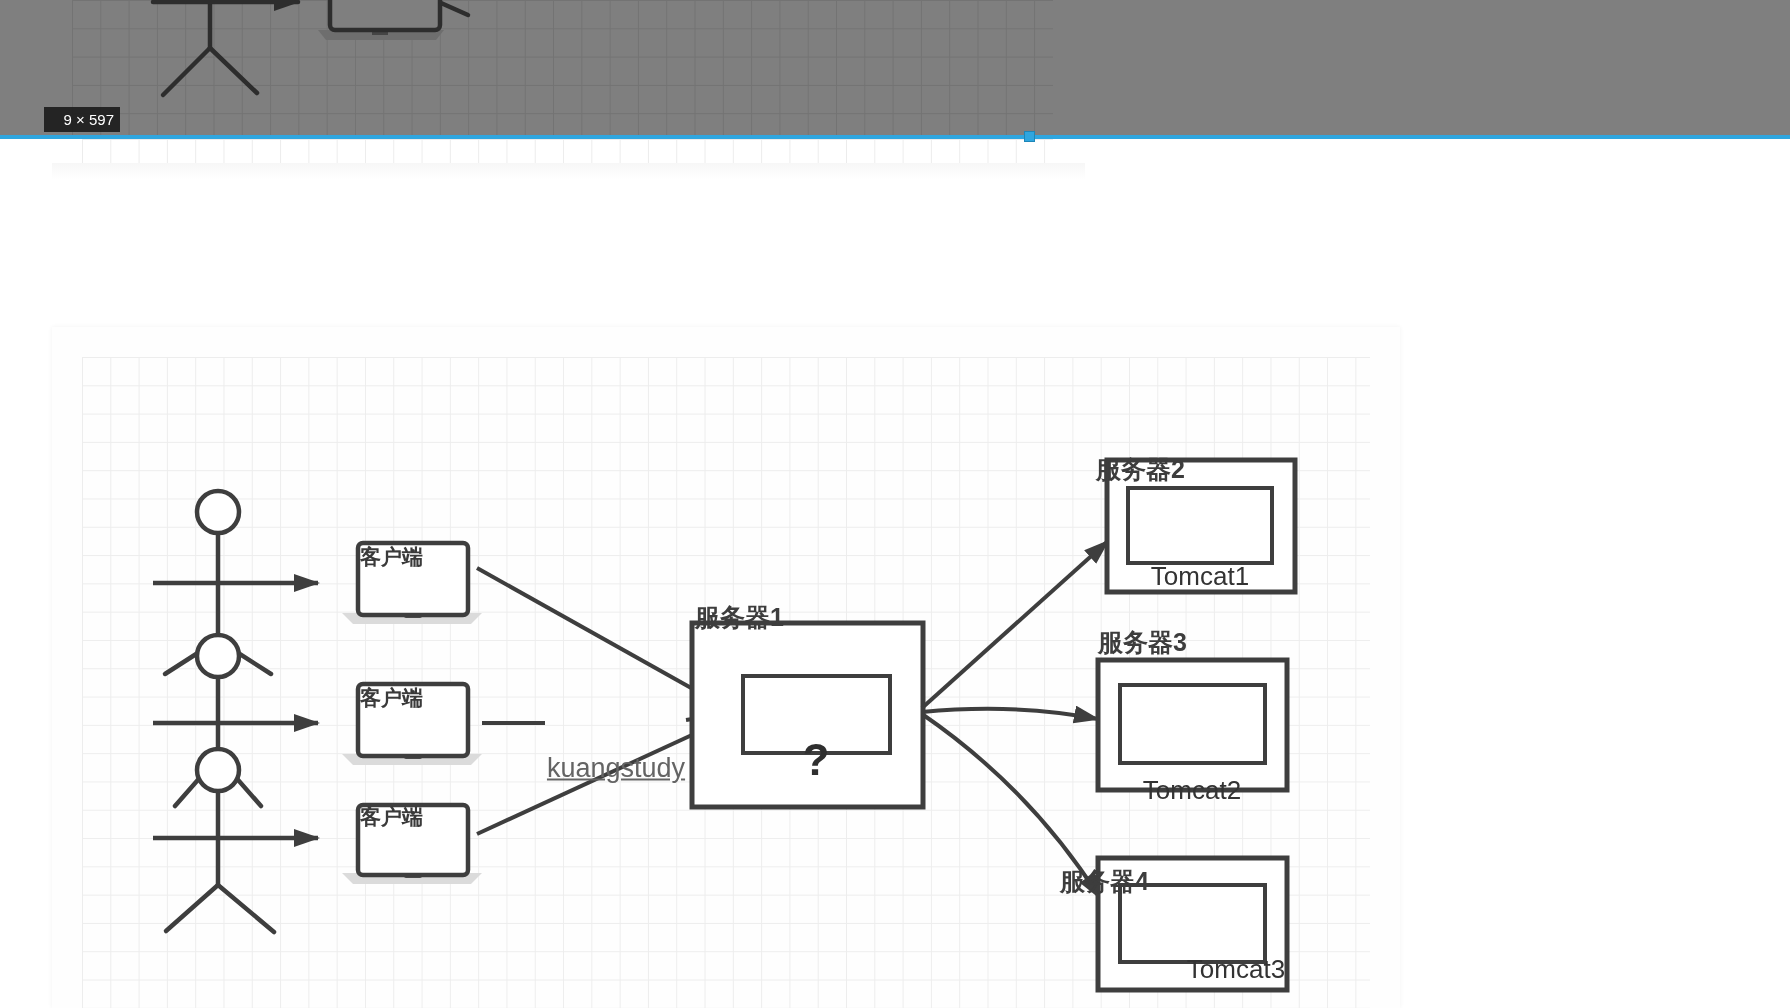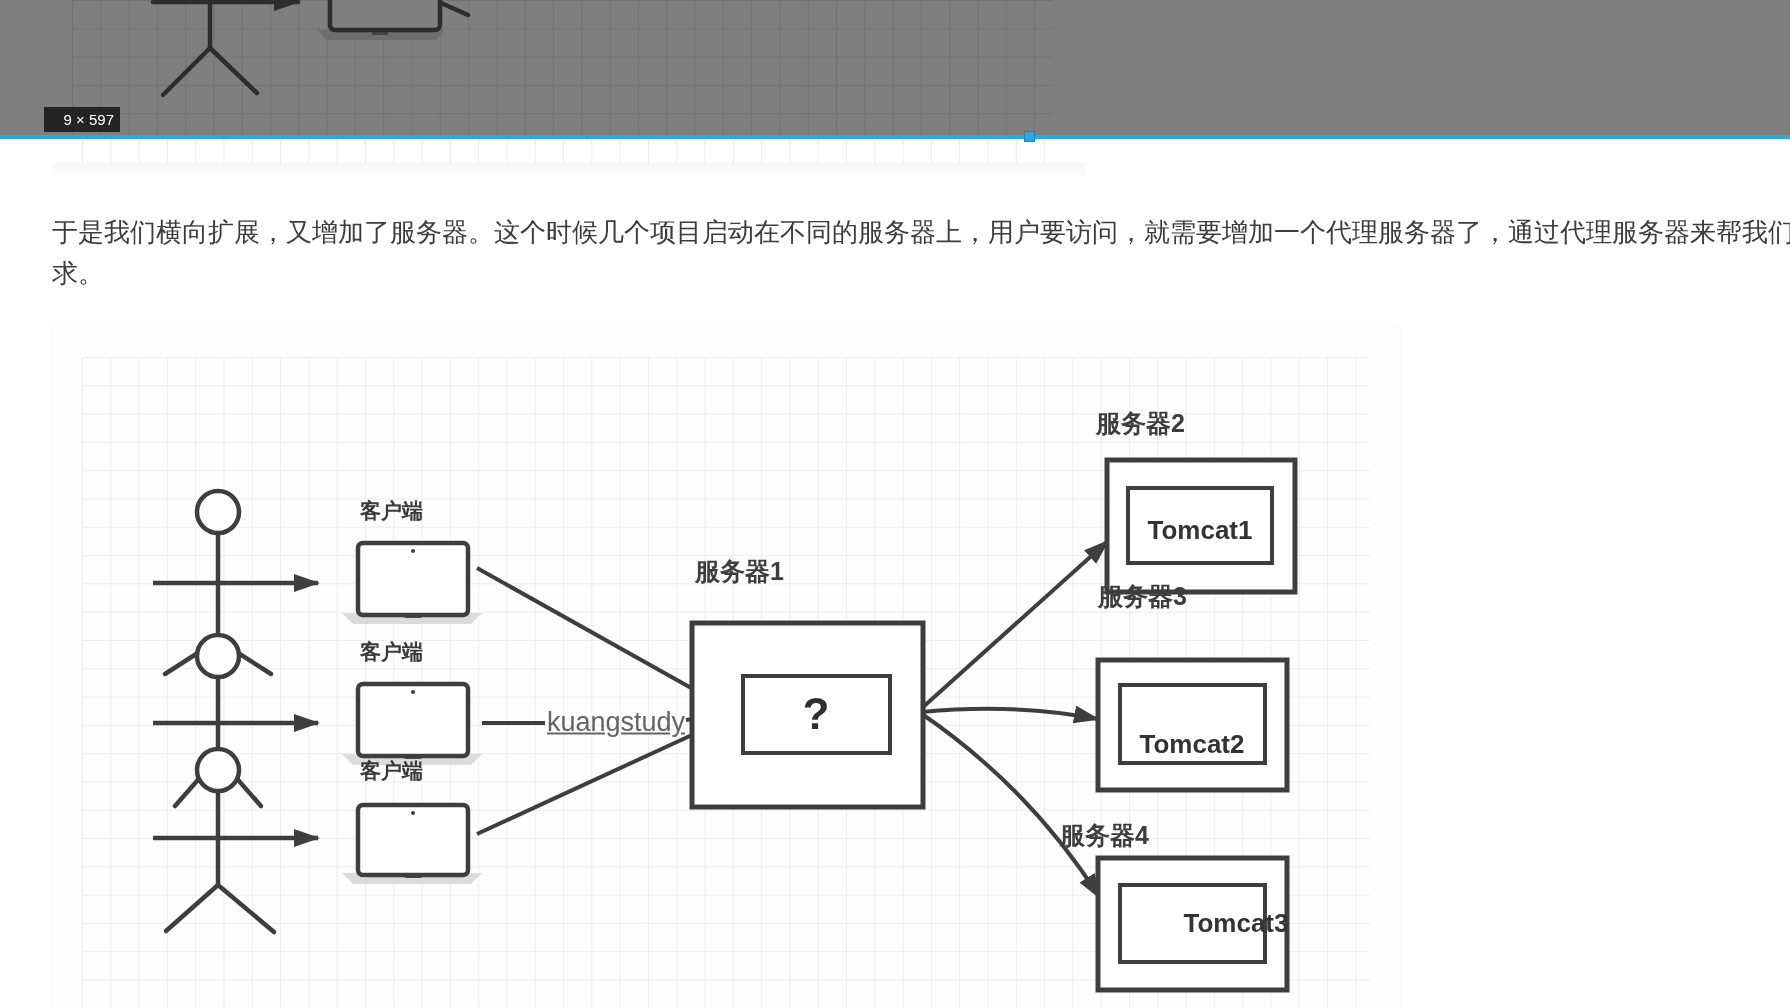--- a/index.html
+++ b/index.html
@@ -42,36 +42,32 @@
   .selhandle{position:absolute;left:1024px;top:131px;width:11px;height:11px;background:#2fa6df;
         border:1px solid #1d86b8;z-index:7;}
   .badge{position:absolute;left:0;top:107px;height:25px;width:76px;background:rgba(28,28,28,.92);
         color:#ffffff;font-size:15px;line-height:25px;text-align:right;padding-right:6px;z-index:7;
         white-space:nowrap;margin-left:44px;}
 
   
   #dgm{position:absolute;left:0;top:0;z-index:2;pointer-events:none;}
 
   
-  .lbl{position:absolute;z-index:3;color:#3a3a3a;white-space:nowrap;}
+  .lbl{position:absolute;z-index:3;color:#3a3a3a;white-space:nowrap;margin-top:46px;}
   .lbl.cn{font-size:21px;font-weight:600;}
   .lbl.srv{font-size:25px;font-weight:700;color:#3d3d3d;}
-  .lbl.app{font-size:26px;font-weight:700;color:#333;transform:translate(-50%,-50%);}
+  .lbl.app{font-size:26px;font-weight:400;color:#333;transform:translate(-50%,-50%);}
   .lbl.q{font-size:44px;font-weight:700;color:#2f2f2f;transform:translate(-50%,-50%);}
   .lbl.kg{font-size:27px;font-weight:400;color:#646464;transform:translate(-50%,-50%);}
 </style>
 </head>
 <body>
 
 <div id="stage">
 
-  <div class="para">
-    <div class="ln">于是我们横向扩展，又增加了服务器。这个时候几个项目启动在不同的服务器上，用户要访问，就需要增加一个代理服务器了，通过代理服务器来帮我们</div>
-    <div class="ln">求。</div>
-  </div>
 
   <div class="card">
     <div class="grid"></div>
   </div>
 
   <svg id="dgm" width="1790" height="1008" viewBox="0 0 1790 1008">
     <defs>
       <marker id="ah" markerUnits="userSpaceOnUse" markerWidth="30" markerHeight="22" refX="24" refY="9" orient="auto">
         <path d="M0,0 L26,9 L0,18 Z" fill="#3E3E3E"></path>
       </marker>

